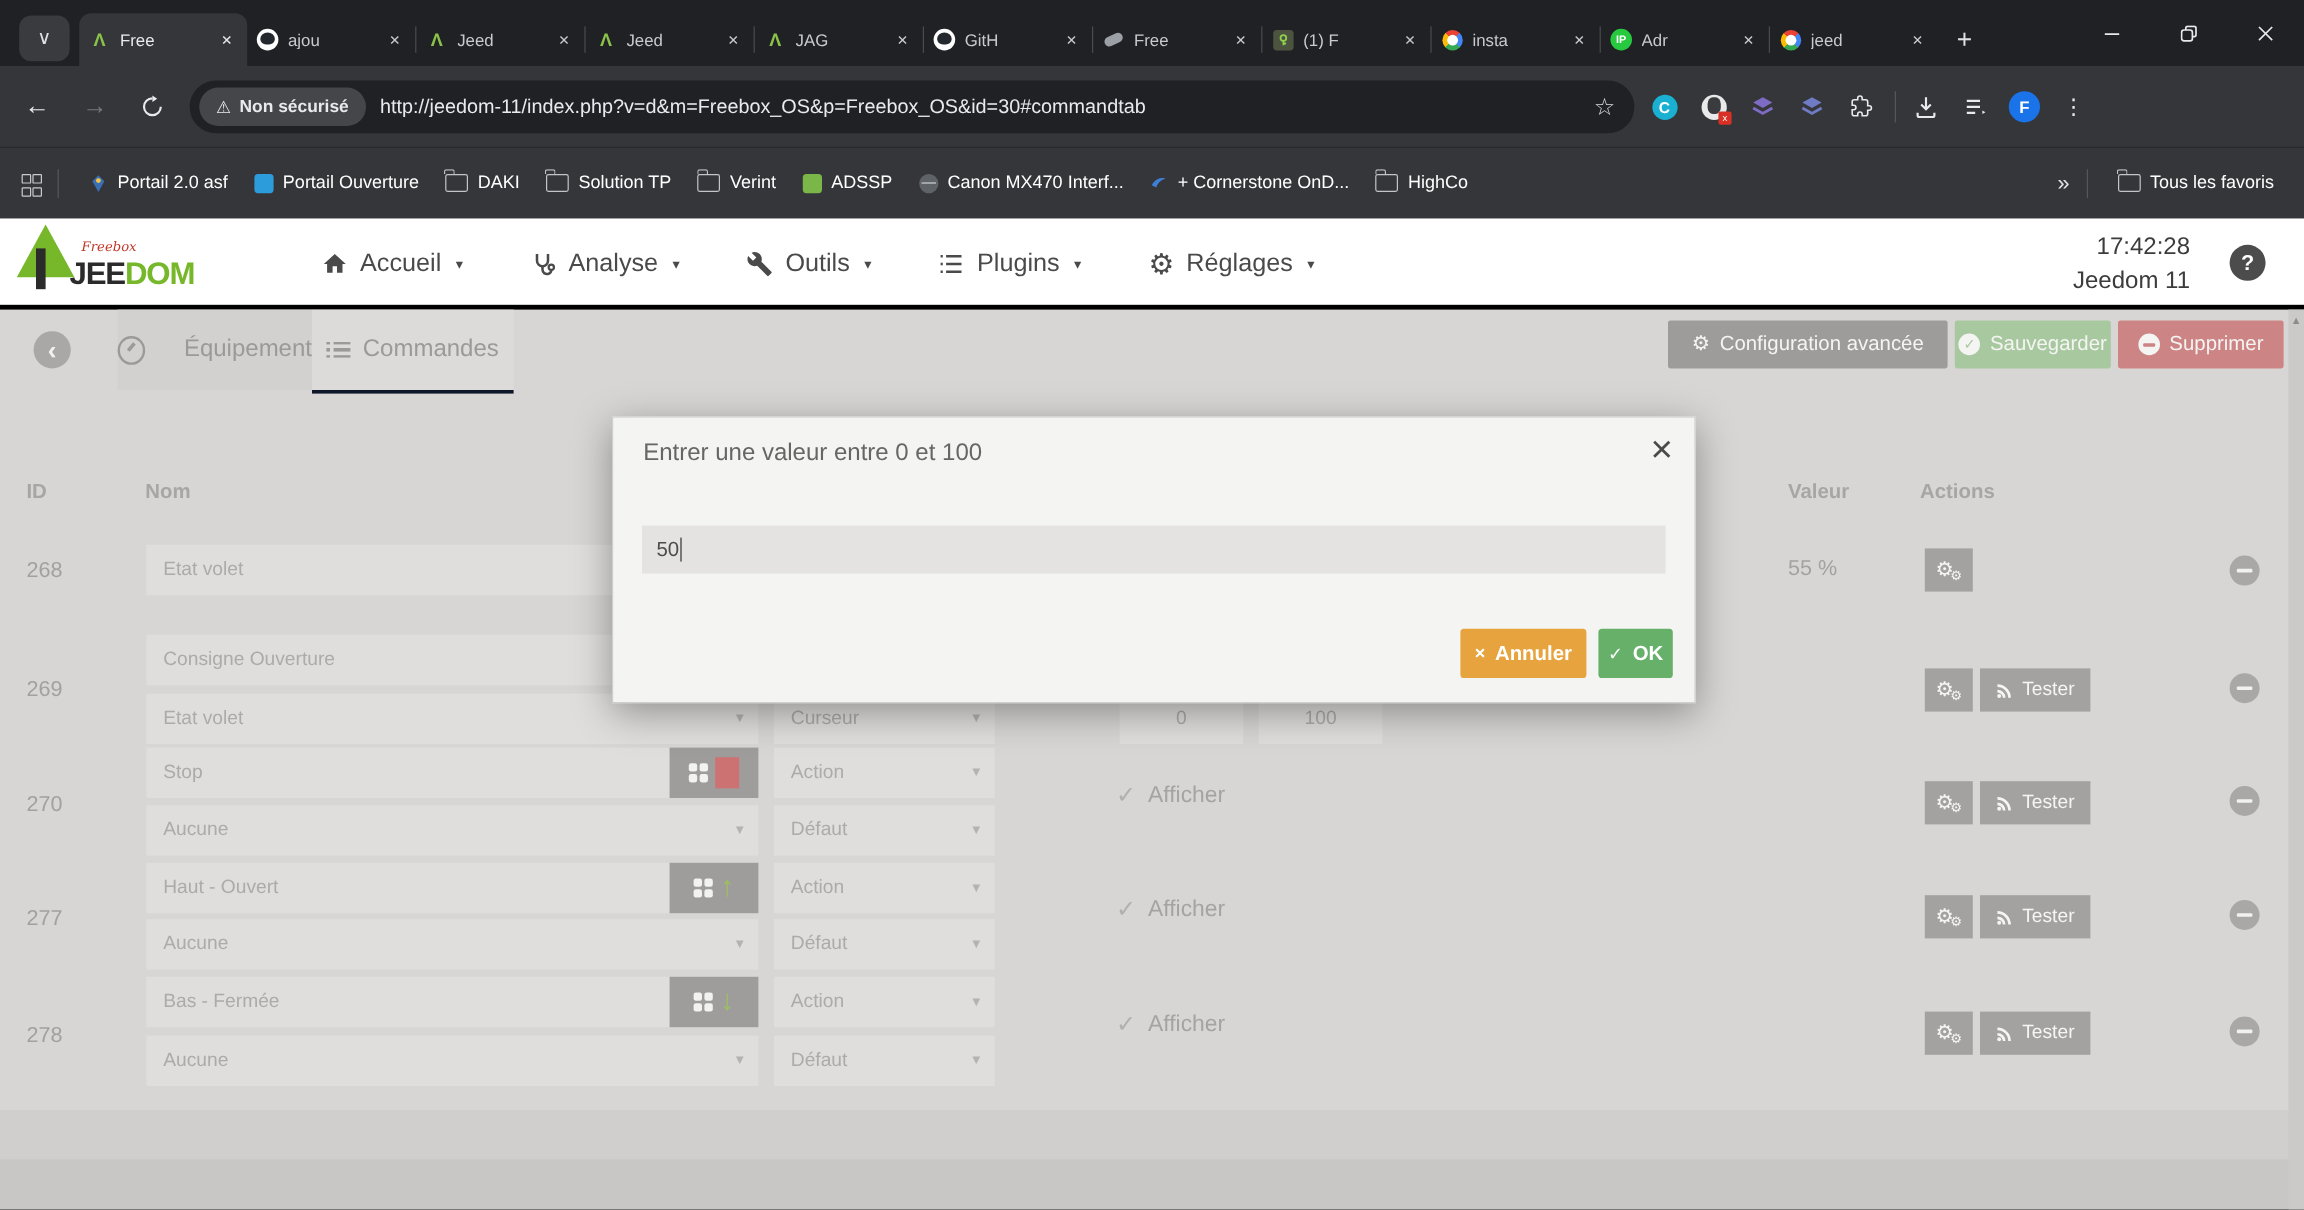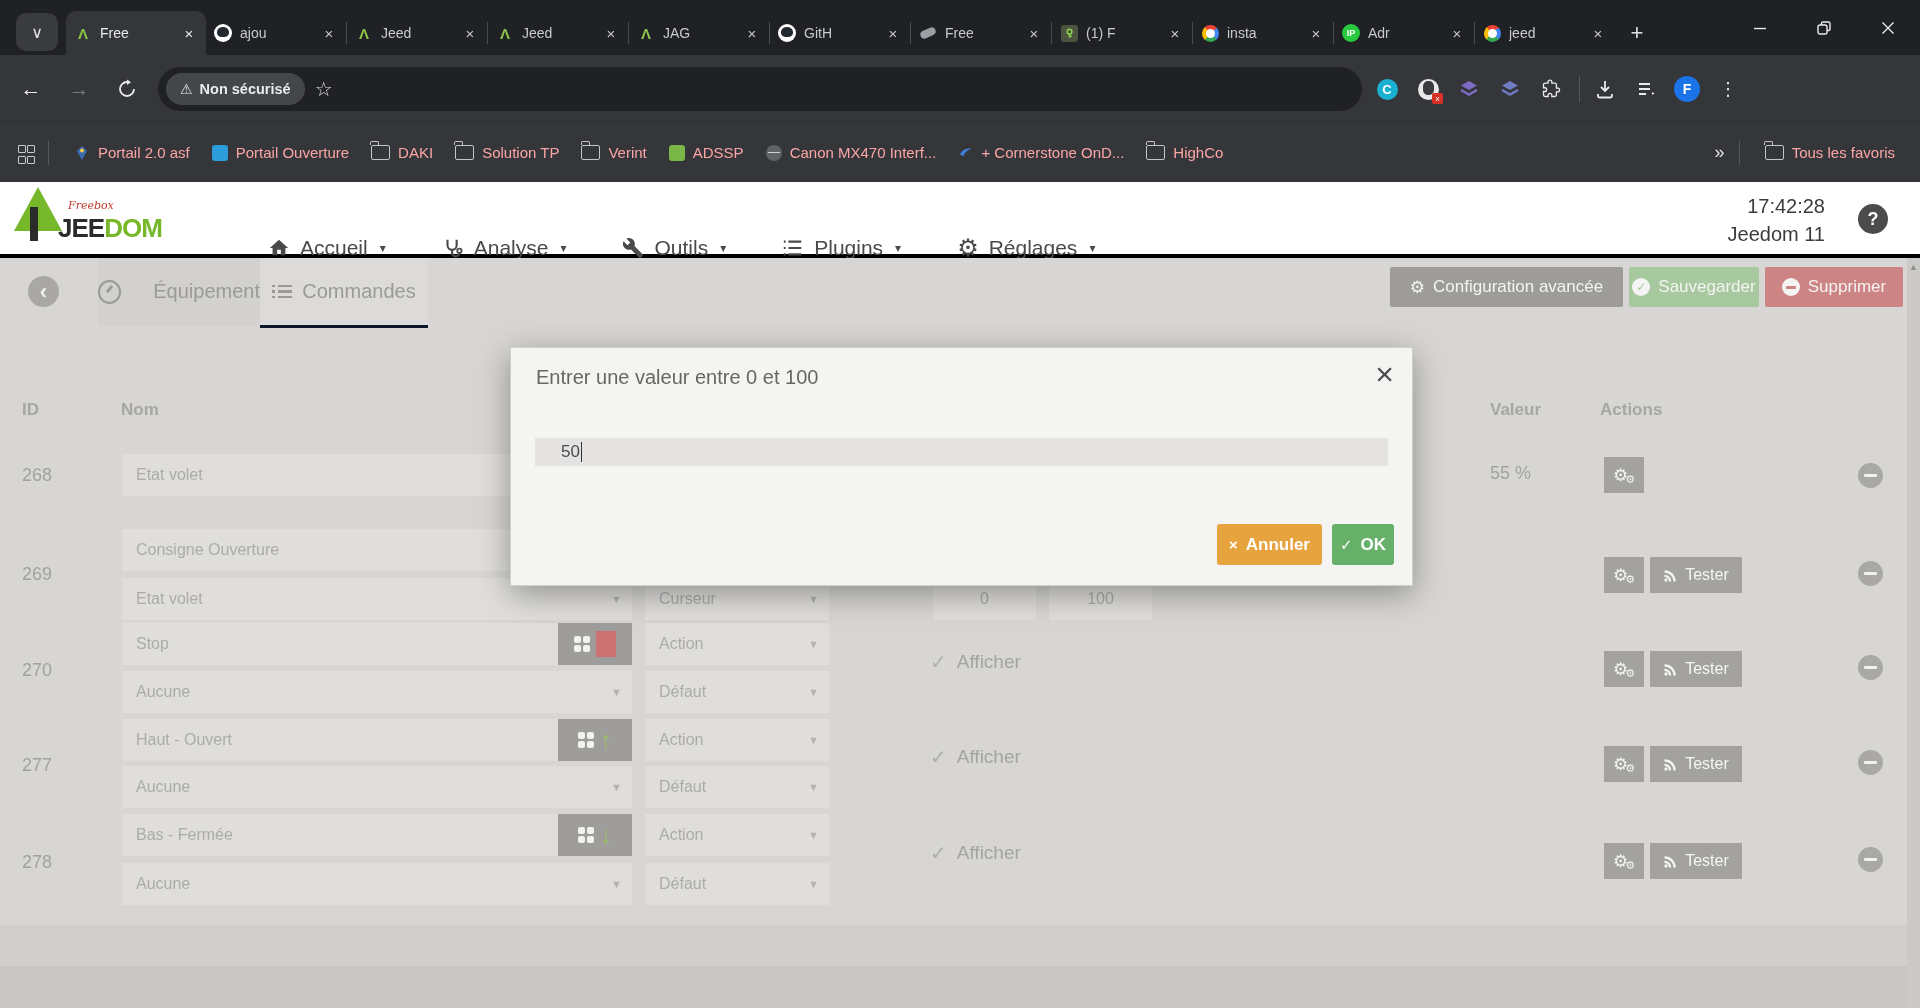--- a/index.html
+++ b/index.html
@@ -43,37 +43,37 @@
   .badge-x{position:absolute;right:1px;bottom:1px;width:11px;height:11px;background:#d93025;border-radius:2px;color:#fff;font-size:8px;display:flex;align-items:center;justify-content:center;}
   .tbdiv{width:1px;height:26px;background:#55575b;margin-left:12px;}
   .avatar{width:26px;height:26px;border-radius:50%;background:#1a73e8;color:#fff;font-size:14px;font-weight:bold;display:flex;align-items:center;justify-content:center;}
   .dots{color:#e8eaed;font-size:18px;}
 
   
   #bookmarks{position:absolute;left:0;top:123px;width:1920px;height:59px;background:#35363a;display:flex;align-items:center;box-shadow:0 1px 3px rgba(0,0,0,.4);}
   .appsgrid{width:16px;height:16px;margin:0 14px 0 18px;display:grid;grid-template-columns:6px 6px;grid-gap:3px;cursor:pointer;}
   .appsgrid span{width:6px;height:6px;border:1.5px solid #c8cacd;border-radius:1px;}
   .bmdiv{width:1px;height:24px;background:#55575b;margin-right:14px;}
-  .bm{display:flex;align-items:center;gap:8px;color:#fca5a5;font-size:15px;padding:6px 11px;border-radius:8px;cursor:pointer;white-space:nowrap;}
+  .bm{display:flex;align-items:center;gap:8px;color:#ffffff;font-size:15px;padding:6px 11px;border-radius:8px;cursor:pointer;white-space:nowrap;}
   .folder{width:17px;height:13px;border:1.8px solid #c3c5c9;border-radius:2px;position:relative;}
   .folder::before{content:"";position:absolute;left:-1.8px;top:-5px;width:7px;height:3px;border:1.8px solid #c3c5c9;border-bottom:none;border-radius:2px 2px 0 0;}
   .sq{width:16px;height:16px;border-radius:3px;}
   .globe{width:16px;height:16px;border-radius:50%;background:#5f6368;position:relative;}
   .globe::before{content:"";position:absolute;left:2px;top:7px;width:12px;height:1.5px;background:#cfd1d4;}
   .bm-overflow{margin-left:auto;color:#e2e3e6;font-size:18px;padding:0 14px;cursor:pointer;}
 
   
   #appheader{position:absolute;left:0;top:182px;width:1920px;height:72px;background:#ffffff;}
   .logo{position:absolute;left:10px;top:3px;width:175px;height:72px;cursor:pointer;}
   .logo .tri{position:absolute;left:4px;top:2px;width:0;height:0;border-left:24px solid transparent;border-right:24px solid transparent;border-bottom:44px solid #76b82a;}
   .logo .tri2{position:absolute;left:20px;top:22px;width:8px;height:34px;background:#2b2b2b;}
   .logo .fb{position:absolute;left:58px;top:14px;color:#c0392b;font-style:italic;font-size:11px;font-family:"DejaVu Serif",serif;}
   .logo .wordmark{position:absolute;left:48px;top:28px;font-size:26px;font-weight:bold;color:#2b2b2b;letter-spacing:-1px;}
   .logo .wordmark b{color:#76b82a;}
-  .menu{position:absolute;left:268px;top:0;height:76px;display:flex;align-items:center;gap:56px;margin-top:28px;}
+  .menu{position:absolute;left:268px;top:0;height:76px;display:flex;align-items:center;gap:56px;}
   .mitem{display:flex;align-items:center;gap:10px;color:#4a4a4a;font-size:21px;cursor:pointer;}
   .mitem .mic{color:#4a4a4a;font-size:20px;}
   .mcaret{font-size:12px;color:#4a4a4a;margin-left:2px;}
   .clock{position:absolute;right:95px;top:10px;text-align:right;color:#3c3c3c;font-size:20px;line-height:28px;}
   .helpbtn{position:absolute;right:32px;top:22px;width:30px;height:30px;border-radius:50%;background:#4c4c4c;color:#fff;font-size:18px;font-weight:bold;display:flex;align-items:center;justify-content:center;cursor:pointer;}
 
   
   #content{position:absolute;left:0;top:258px;width:1920px;height:750px;background:#d7d6d4;}
   .band-footer{position:absolute;left:0;top:667px;width:1920px;height:41px;background:#d0cfcd;}
   .band-bottom{position:absolute;left:0;top:708px;width:1920px;height:42px;background:#c8c7c5;}
@@ -118,21 +118,21 @@
   .gearbtn{position:absolute;left:1604px;width:40px;height:36px;background:#a3a2a0;color:#f5f5f3;display:flex;align-items:center;justify-content:center;font-size:17px;cursor:pointer;}
   .gearbtn .g2{font-size:11px;margin-left:-3px;margin-top:9px;}
   .testbtn{position:absolute;left:1650px;width:92px;height:36px;background:#a3a2a0;color:#f5f5f3;display:flex;align-items:center;justify-content:center;gap:7px;font-size:16px;cursor:pointer;}
   .minusbtn{position:absolute;left:1858px;width:25px;height:25px;border-radius:50%;background:#a9a8a6;display:flex;align-items:center;justify-content:center;cursor:pointer;}
   .minusbtn::before{content:"";width:13px;height:3.5px;background:#f1f1ef;border-radius:1px;}
 
   
   #modal{position:absolute;left:510px;top:347px;width:901px;height:237px;background:#f4f4f2;border:1px solid #cfcfcd;box-shadow:0 8px 30px rgba(0,0,0,.35);z-index:50;}
   .mtitle{position:absolute;left:25px;top:18px;font-size:20px;color:#666664;}
   .mclose{position:absolute;right:18px;top:8px;font-size:32px;color:#4a4a4a;cursor:pointer;font-weight:300;}
-  .minput{position:absolute;left:24px;top:90px;width:853px;height:28px;background:#e4e3e1;display:flex;align-items:center;padding:0 26px;box-sizing:border-box;font-size:17px;color:#4c4c4c;cursor:text;}
+  .minput{position:absolute;left:24px;top:90px;width:853px;height:40px;background:#e4e3e1;display:flex;align-items:center;padding:0 12px;box-sizing:border-box;font-size:17px;color:#4c4c4c;cursor:text;}
   .mcursor{display:inline-block;width:1.5px;height:20px;background:#333;margin-left:1px;}
   .mbtn{position:absolute;top:176px;height:41px;display:flex;align-items:center;justify-content:center;gap:8px;color:#fff;font-size:17px;font-weight:bold;border-radius:3px;cursor:pointer;}
   .mbtn .bic{font-size:15px;}
   .btn-cancel{left:706px;width:105px;background:#e7a33d;}
   .btn-ok{left:821px;width:62px;background:#66b06a;}
 </style>
 </head>
 <body>
 
 <div id="tabstrip">
@@ -254,20 +254,21 @@
       <svg width="20" height="20" viewBox="0 0 20 20">
         <path d="M10 3a7 7 0 1 0 7 7" fill="none" stroke="#e8eaed" stroke-width="1.8"></path>
         <path d="M10 0.5l4 2.8-4 2.8z" fill="#e8eaed"></path>
       </svg>
     </div>
   <div class="omnibox">
     <span class="chip">
       <span class="warn">⚠</span>
       <span>Non sécurisé</span>
     </span>
+    <span class="url">http://jeedom-11/index.php?v=d&amp;m=Freebox_OS&amp;p=Freebox_OS&amp;id=30#commandtab</span>
     <span class="star">☆</span>
   </div>
   <div class="extbtn">
       <span class="ext-c">C</span>
     </div>
   <div class="extbtn">
       <span class="ext-dark"></span>
       <span class="badge-x">x</span>
     </div>
   <div class="extbtn">

